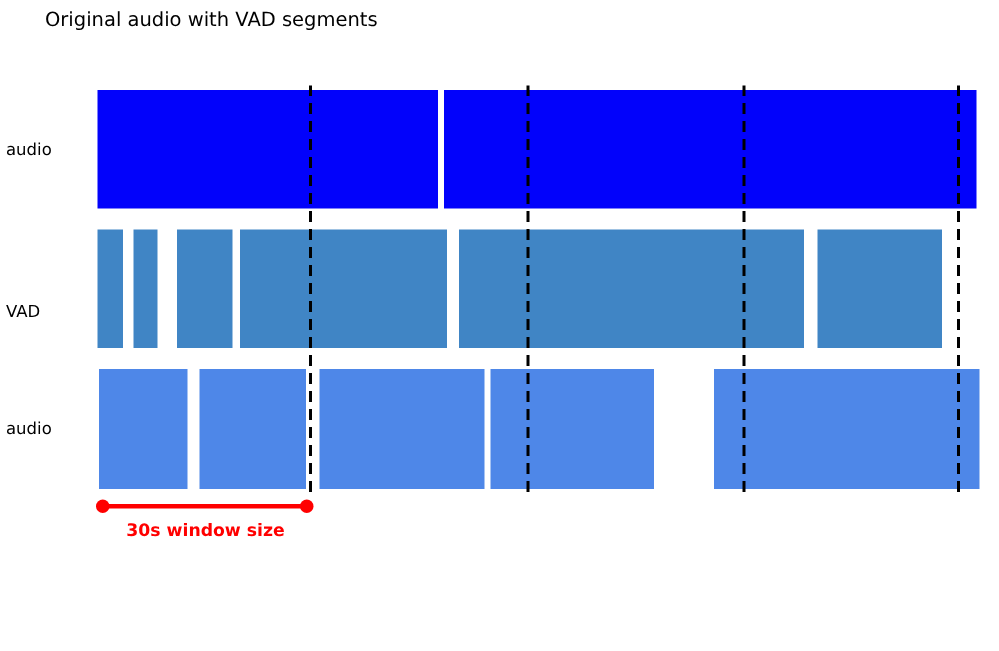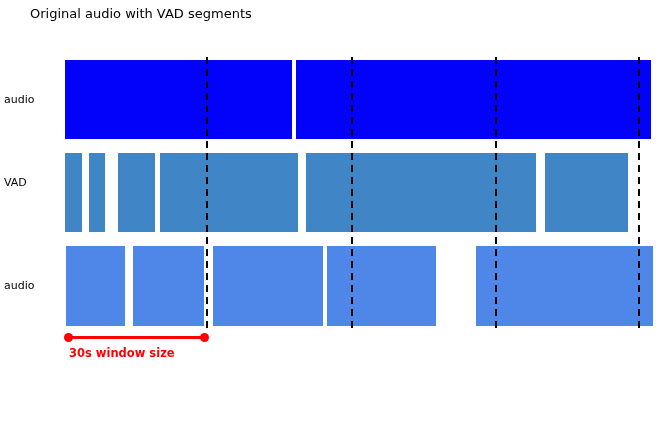--- a/index.html
+++ b/index.html
@@ -21,37 +21,37 @@
   }
   .bar{position:absolute;z-index:1;}
   .window-line{
     position:absolute;top:57px;height:273px;width:2px;z-index:3;
     background-image:repeating-linear-gradient(to bottom,#000 0px,#000 7px,rgba(0,0,0,0) 7px,rgba(0,0,0,0) 12px);
   }
   .arrow-line{position:absolute;height:3px;z-index:2;}
   .arrow-dot{position:absolute;width:9px;height:9px;border-radius:50%;z-index:2;}
   .arrow-label{
     position:absolute;z-index:2;
-    font-size:11.5px;font-weight:bold;text-align:left;white-space:nowrap;
+    font-size:11.5px;font-weight:bold;text-align:center;white-space:nowrap;
   }
 </style>
 </head>
 <body>
 
 <div class="canvas" id="figure">
   <div class="figure-title">Original audio with VAD segments</div>
 
   <div class="arrow-line" id="arrow-line" style="left: 68px; top: 336px; width: 136px; background: rgb(255, 0, 0);"></div>
   <div class="arrow-dot" id="arrow-dot-left" style="left: 64px; top: 333px; background: rgb(255, 0, 0);"></div>
   <div class="arrow-dot" id="arrow-dot-right" style="left: 200px; top: 333px; background: rgb(255, 0, 0);"></div>
   <div class="arrow-label" id="arrow-label" style="left: 69px; width: 136px; top: 346px; color: rgb(255, 0, 0);">30s window size</div>
 <div class="row-label" style="top: 92.5px;">audio</div>
     <div class="bar" style="left: 65px; top: 60px; width: 227px; height: 79px; background: rgb(2, 2, 251);"></div>
     <div class="bar" style="left: 296px; top: 60px; width: 355px; height: 79px; background: rgb(2, 2, 251);"></div>
-    <div class="row-label" style="top: 176px;">VAD</div>
+    <div class="row-label" style="top: 201px;">VAD</div>
     <div class="bar" style="left: 65px; top: 153px; width: 17px; height: 79px; background: rgb(64, 133, 197);"></div>
     <div class="bar" style="left: 89px; top: 153px; width: 16px; height: 79px; background: rgb(64, 133, 197);"></div>
     <div class="bar" style="left: 118px; top: 153px; width: 37px; height: 79px; background: rgb(64, 133, 197);"></div>
     <div class="bar" style="left: 160px; top: 153px; width: 138px; height: 79px; background: rgb(64, 133, 197);"></div>
     <div class="bar" style="left: 306px; top: 153px; width: 230px; height: 79px; background: rgb(64, 133, 197);"></div>
     <div class="bar" style="left: 545px; top: 153px; width: 83px; height: 79px; background: rgb(64, 133, 197);"></div>
     <div class="row-label" style="top: 279px;">audio</div>
     <div class="bar" style="left: 66px; top: 246px; width: 59px; height: 80px; background: rgb(78, 135, 232);"></div>
     <div class="bar" style="left: 133px; top: 246px; width: 71px; height: 80px; background: rgb(78, 135, 232);"></div>
     <div class="bar" style="left: 213px; top: 246px; width: 110px; height: 80px; background: rgb(78, 135, 232);"></div>

